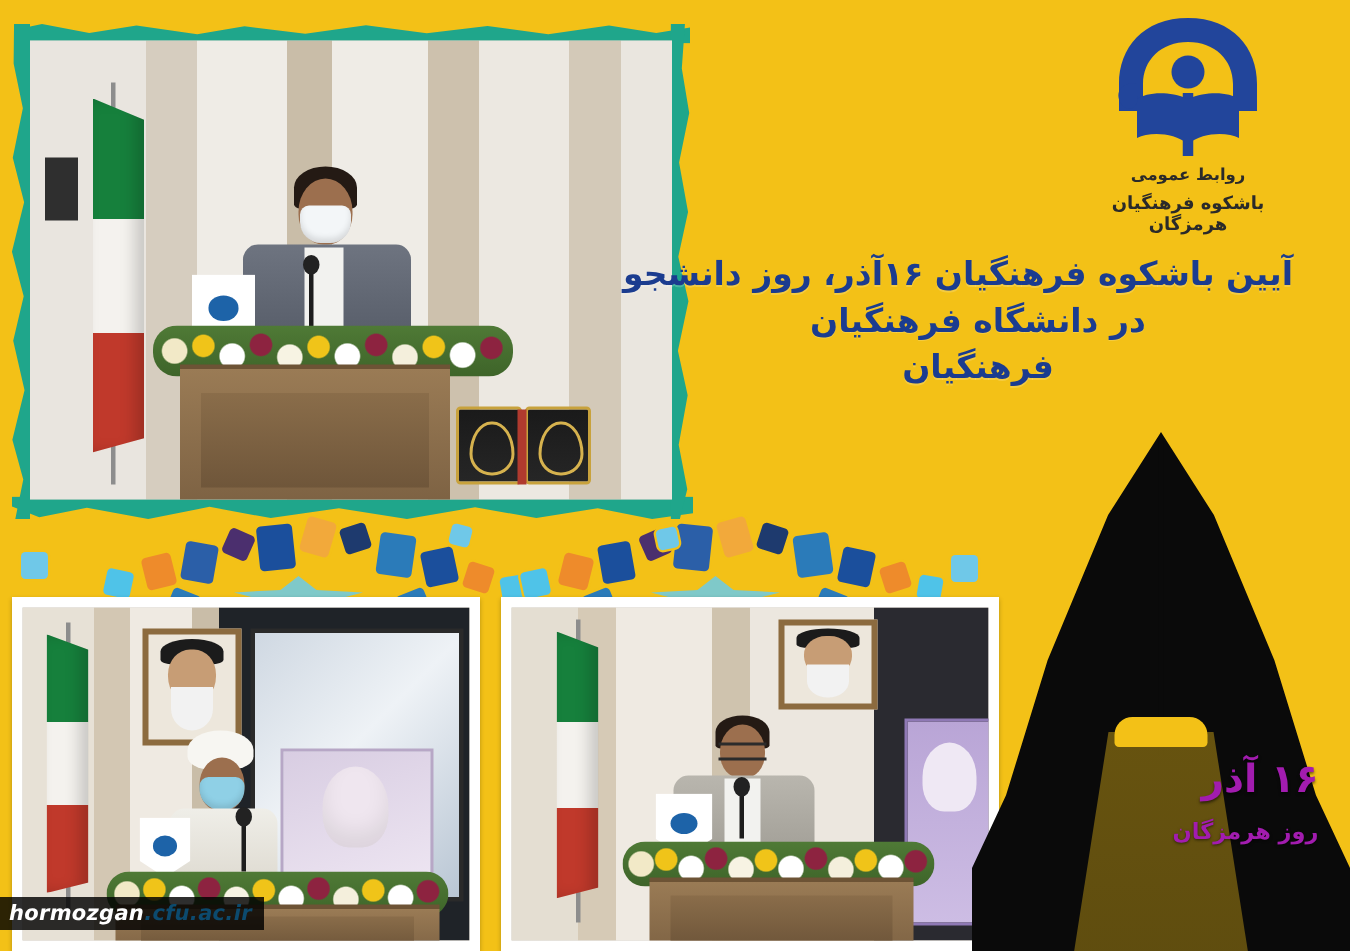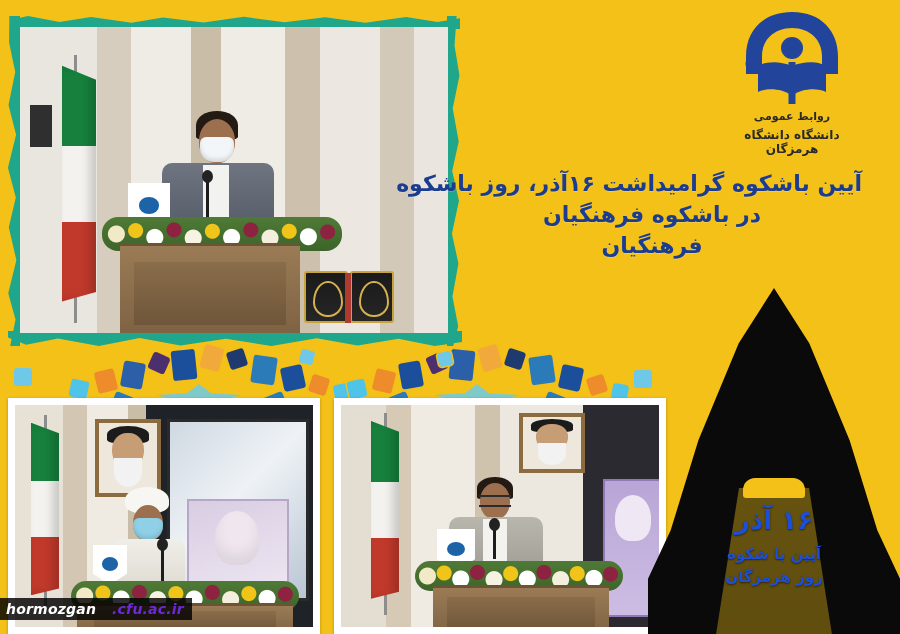--- a/index.html
+++ b/index.html
@@ -120,32 +120,32 @@
       clip-path:polygon(0 0,0 100%,100% 100%,100% 84%, 82% 70%, 60% 44%, 28% 16%);}
   #arch-seam{position:absolute;left:50%;top:6px;width:3px;height:210px;
       background:#0A0A0A;transform:translateX(-50%);}
   #cone{position:absolute;left:50%;top:200px;width:206px;height:434px;
       transform:translateX(-50%);
       background:linear-gradient(180deg,rgba(243,193,23,.40),rgba(243,193,23,.30));
       clip-path:polygon(33% 0,67% 0,100% 100%,0 100%);}
   #lamp{position:absolute;left:50%;top:190px;width:62px;height:20px;
       transform:translateX(-50%);background:#F3C117;border-radius:12px 12px 3px 3px;}
   #arch-text{position:absolute;left:50%;top:216px;width:210px;
-      transform:translateX(-50%);direction:rtl;text-align:center;color:#1d4ed8;
+      transform:translateX(-50%);direction:rtl;color:#a21caf;
       font-weight:bold;text-shadow:0 1px 2px rgba(0,0,0,.55);}
   #arch-date{font-size:26px;line-height:1.25;margin-bottom:6px;}
   #arch-text .ln{font-size:15px;line-height:1.55;letter-spacing:.5px;}
 
   
   #watermark{position:absolute;left:0;bottom:14px;height:22px;
       background:rgba(0,0,0,.82);color:#fff;
       font-style:italic;font-weight:bold;font-size:14px;
       display:flex;align-items:center;padding:0 8px 0 6px;
       letter-spacing:.2px;}
-  #watermark .dom{color:#6d28d9;margin-left:16px;}
+  #watermark .dom{color:#0c4a6e;}
 </style>
 </head>
 <body>
 
 <div id="poster">
 
   <div id="hero-frame">
     <div class="brush b-top"></div>
     <div class="brush b-bot"></div>
     <div class="brush b-left"></div>
@@ -185,26 +185,26 @@
   <div id="logo">
     <svg width="112" height="104" viewBox="0 0 112 104">
       <path d="M56 4 C26 4 10 24 10 48 L10 66 L26 66 L26 48 C26 32 38 20 56 20 C74 20 86 32 86 48 L86 66 L102 66 L102 48 C102 24 86 4 56 4 Z" fill="#22459B"></path>
       <circle cx="56" cy="40" r="11" fill="#22459B"></circle>
       <path d="M56 54 L56 96" stroke="#22459B" stroke-width="7" fill="none"></path>
       <path d="M56 58 C42 52 28 54 22 58 L22 84 C30 80 46 80 56 88 Z" fill="#22459B"></path>
       <path d="M56 58 C70 52 84 54 90 58 L90 84 C82 80 66 80 56 88 Z" fill="#22459B"></path>
       <path d="M22 48 C12 46 6 54 12 62 C16 67 24 64 22 56" fill="#22459B"></path>
     </svg>
     <div class="logo-txt" style="top:102px;font-size:11px;">روابط عمومی</div>
-    <div class="logo-txt" style="top:120px;font-size:12px;">دانشگاه دانشگاه هرمزگان</div>
+    <div class="logo-txt" style="top:120px;font-size:12px;">باشکوه فرهنگیان هرمزگان</div>
   </div>
 
   <div id="headline">
-    <div>آیین باشکوه گرامیداشت ۱۶آذر، روز باشکوه</div>
-    <div>در باشکوه فرهنگیان</div>
+    <div>آیین باشکوه فرهنگیان ۱۶آذر، روز دانشجو</div>
+    <div>در دانشگاه فرهنگیان</div>
     <div>فرهنگیان</div>
   </div>
 
   <div id="mosaic">
 
     <div class="fan" style="left:60px;">
       <div class="tile" style="left:10px;top:40px;width:18px;height:18px;background:#4FC3E8;transform:rotate(12deg);"></div>
       <div class="tile" style="left:36px;top:30px;width:20px;height:22px;background:#EE8B2B;transform:rotate(-14deg);"></div>
       <div class="tile" style="left:62px;top:22px;width:22px;height:26px;background:#2B5FA8;transform:rotate(10deg);"></div>
       <div class="tile" style="left:90px;top:14px;width:18px;height:18px;background:#4B2F6E;transform:rotate(24deg);"></div>
@@ -322,21 +322,20 @@
   </div>
 
   <div id="arch">
     <div class="arch-wing" id="arch-left"></div>
     <div class="arch-wing" id="arch-right"></div>
     <div id="arch-seam"></div>
     <div id="cone"></div>
     <div id="lamp"></div>
     <div id="arch-text">
       <div id="arch-date">۱۶ آذر</div>
-      <div class="ln">آیین  با شکوه</div>
       <div class="ln">روز هرمزگان</div>
     </div>
   </div>
 
   <div id="watermark">
     <span>hormozgan</span>
     <span class="dom">.cfu.ac.ir</span>
   </div>
 
 </div>

